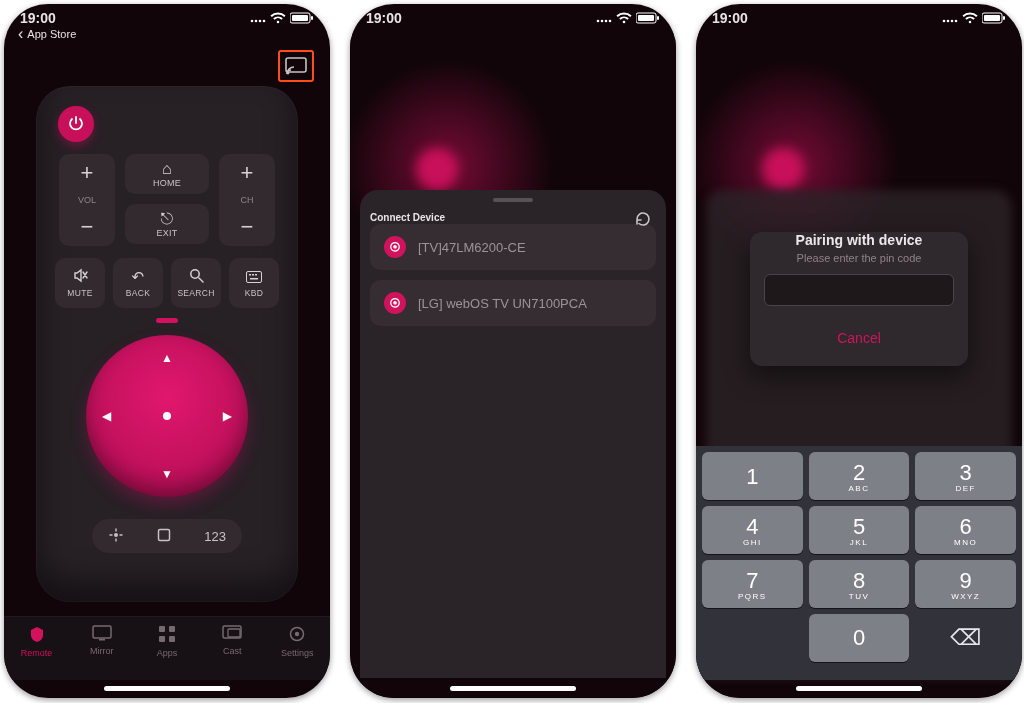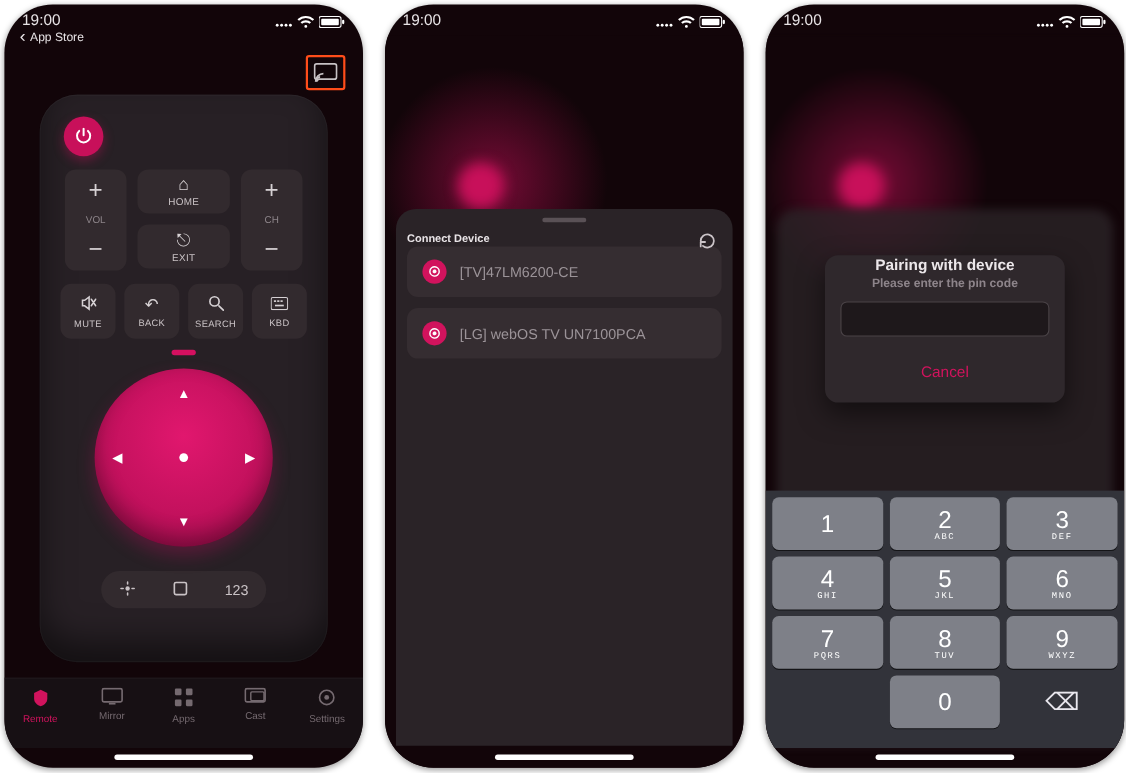--- a/index.html
+++ b/index.html
@@ -8,22 +8,22 @@
   }
   .phone {
     position:relative; flex:0 0 326px; height:694px; border-radius:44px;
     background:#120509; color:#e7e3e5; overflow:hidden; box-shadow:0 2px 6px rgba(0,0,0,.4);
   }
   .phone::after{ 
     content:""; position:absolute; bottom:7px; left:50%; transform:translateX(-50%);
     width:126px; height:5px; background:#fff; border-radius:3px;
   }
   
-  .status-bar{ display:flex; align-items:flex-end; justify-content:space-between;
-    padding:6px 16px 2px; font-size:14px; font-weight:400;}
+  .status-bar{ display:flex; align-items:center; justify-content:space-between;
+    padding:6px 16px 2px; font-size:14px; font-weight:700;}
   .status-bar .right{ display:flex; gap:4px; align-items:center;}
   .status-bar svg{display:block;}
   .back-store{ font-size:11px; padding:0 14px 4px; display:flex; align-items:center; gap:4px;}
   .back-store::before{content:"‹"; font-size:16px; line-height:10px;}
   
   .top-right{ position:absolute; top:46px; right:16px; }
   .cast-hl{ border:2px solid #ff4d1a; padding:5px; border-radius:3px;}
   .cast-icon-svg{ display:block;}
   
   .remote-body{
@@ -112,42 +112,42 @@
   .blurred-sheet{
     position:absolute; left:10px; right:10px; top:186px; bottom:20px;
     background:#2a2327cc; border-radius:18px 18px 0 0; filter:blur(4px);
   }
   .dialog{
     position:absolute; top:228px; left:50%; transform:translateX(-50%);
     width:218px; background:#2f282c; border-radius:12px; padding:0 14px 10px;
     text-align:center; box-shadow:0 10px 24px rgba(0,0,0,.5);
   }
   .dialog .ttl{ font-size:14px; font-weight:600; color:#ece7ea;}
-  .dialog .sub{ font-size:11px; color:#8d848a; margin-top:4px;font-weight:bold;}
+  .dialog .sub{ font-size:11px; color:#8d848a; margin-top:4px;}
   .pin{
     width:100%; height:32px; margin-top:10px; background:#1e181b;
     border:1px solid #4a4347; border-radius:6px; color:#fff; padding:0 8px;
     font-size:14px;
   }
   .dlg-btns{ display:flex; justify-content:space-between; margin-top:14px; gap:14px;align-items:center;}
   .dlg-btn{ flex:1; font-size:14px; color:#d1135d; padding:10px 0; text-align:center; font-weight:500;}
   .ok-hl{ border:3px solid #ff4d1a;}
   
   .keypad{
     position:absolute; bottom:18px; left:0; right:0; height:234px;
     background:#32333a; padding:6px;
   }
   .kprow{ display:flex; gap:6px; margin-bottom:6px;}
   .kp{
     flex:1; height:48px; background:#7e8088; border-radius:6px; color:#fff;
     display:flex; flex-direction:column; align-items:center; justify-content:center;
     font-size:22px; font-weight:400;
     box-shadow:0 1px 0 rgba(0,0,0,.6);
   }
-  .kp .letters{ font-size:8px; letter-spacing:1.5px; margin-top:-2px;font-family:Liberation Mono, monospace;}
+  .kp .letters{ font-size:8px; letter-spacing:1.5px; margin-top:-2px;}
   .kp.func{ background:transparent; box-shadow:none; color:#e9e7ee;}
   .kp.zero{}
 </style>
 </head>
 <body>
 
 <div class="phone">
   <div class="status-bar">
     <span>19:00</span>
     <span class="right">

